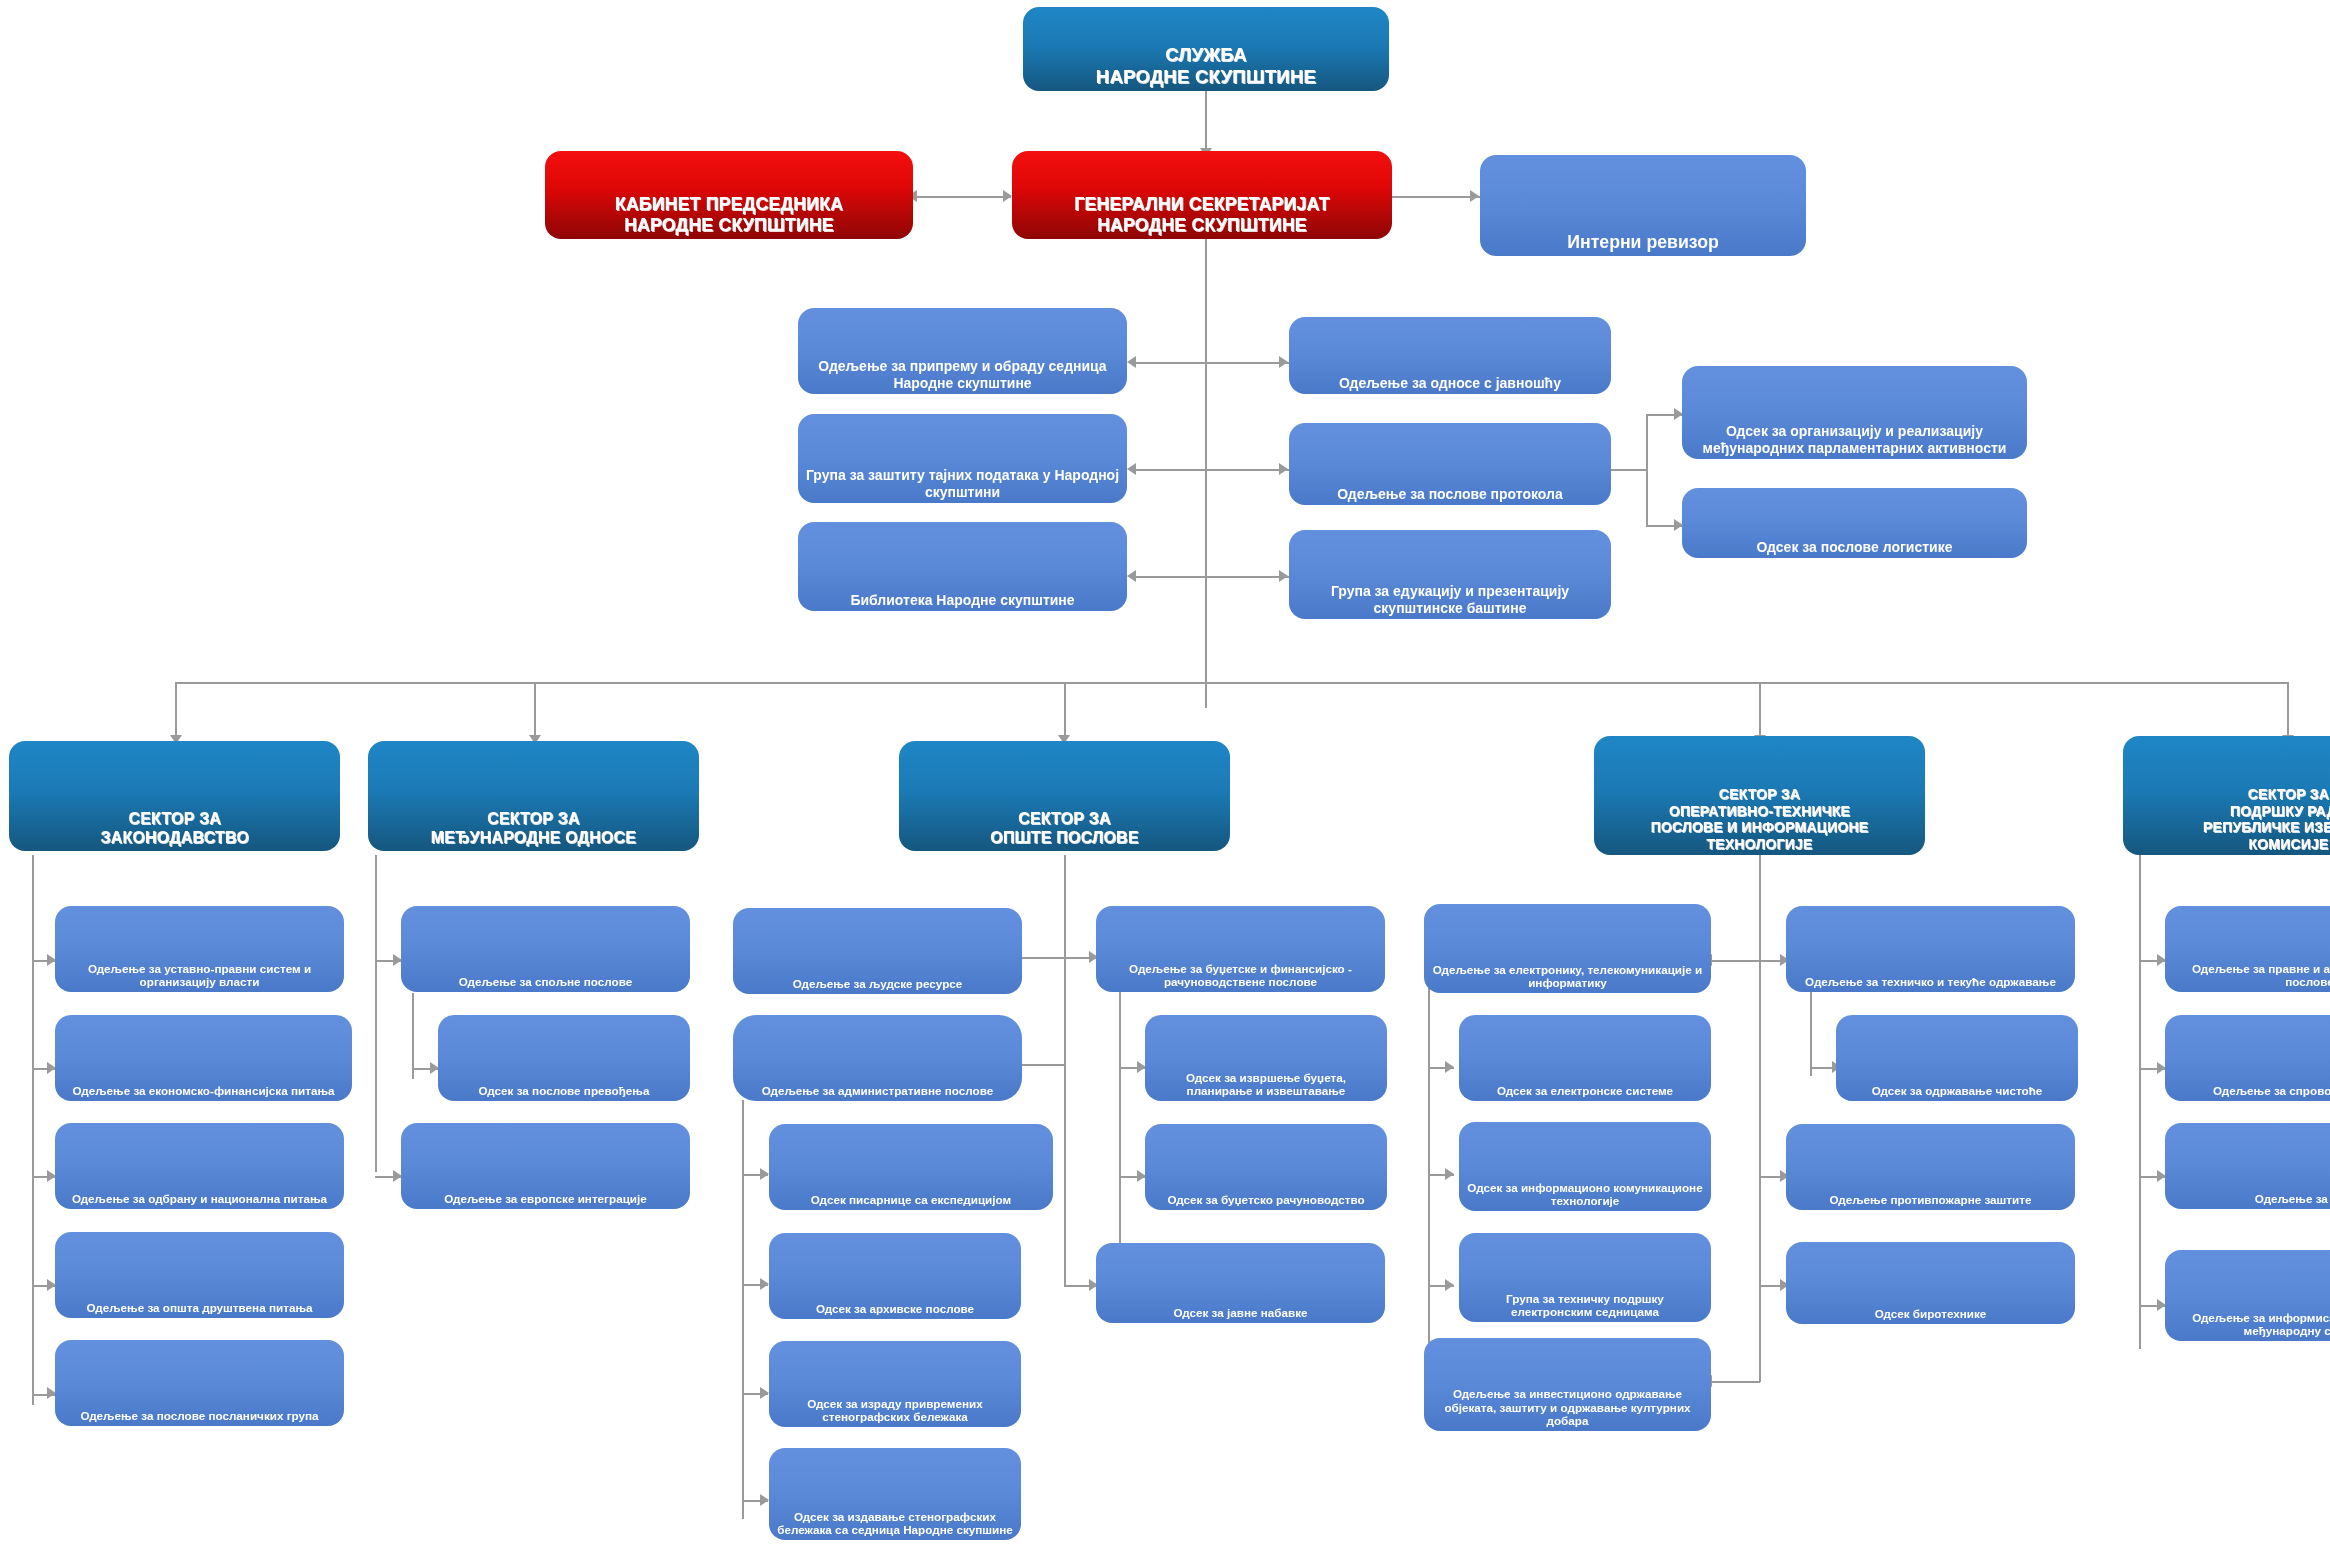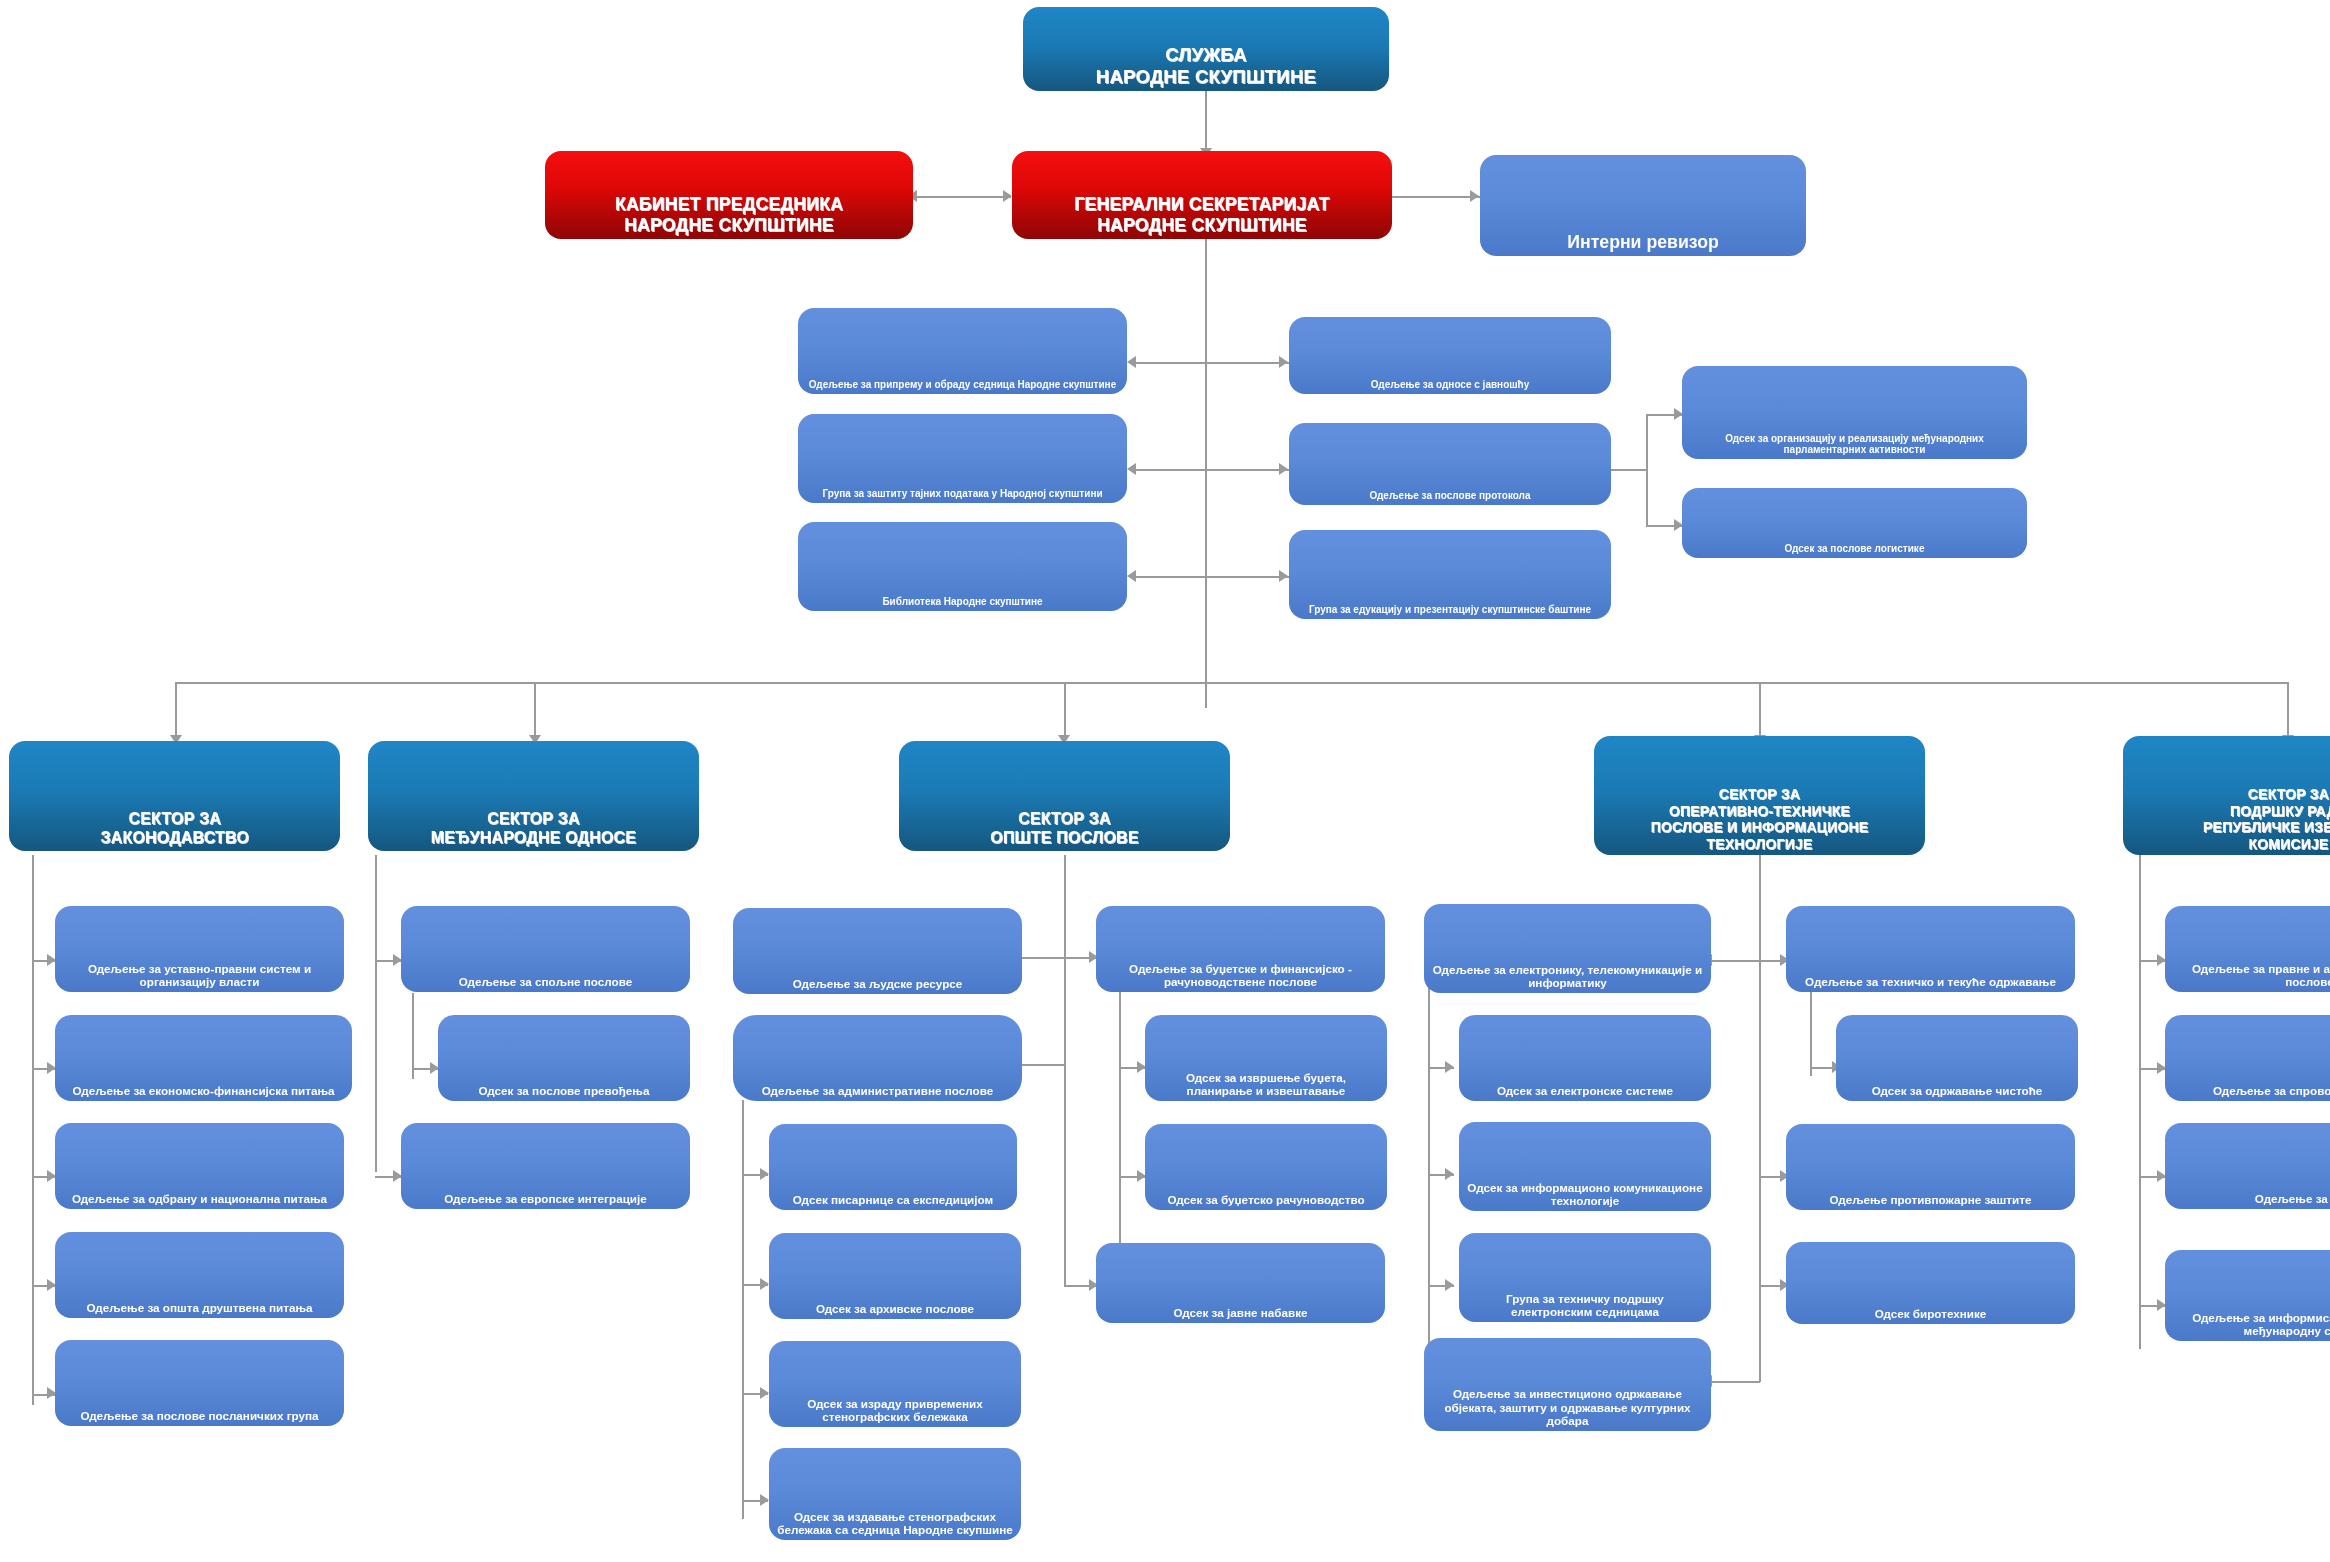--- a/index.html
+++ b/index.html
@@ -17,21 +17,21 @@
   .red{background:linear-gradient(180deg,#f40f0f 0%,#e00707 40%,#8e0505 100%);
         font-weight:700;letter-spacing:0.2px;
         text-shadow:0.9px 0.9px 0 rgba(255,255,255,.85), -0.5px -0.5px 0 rgba(120,120,120,.45);}
   .blue{background:linear-gradient(180deg,#6390de 0%,#5b8ad9 45%,#4a79c9 100%);
         font-weight:700;}
 
   
   .lvl1{font-size:18.6px;}
   .lvl2{font-size:17.7px;}
   .sector{font-size:16px;}
-  .deptS{font-size:10px;}
+  .deptS{font-size:14px;}
   .deptXS{font-size:11.7px;}
 
   
   .teal,.red{ -webkit-font-smoothing:antialiased; }
 
   
   .ln{position:absolute;background:#9a9a9a;}
   .h{height:1.9px;}
   .v{width:1.9px;}
   .arrow{position:absolute;width:0;height:0;}
@@ -274,21 +274,21 @@
   <div class="node blue deptXS" style="left:401px;top:1123px;width:289px;height:86px;">
     <span>Одељење за европске интеграције</span>
   </div>
 
   <div class="node blue deptXS" style="left:733px;top:908px;width:289px;height:86px;">
     <span>Одељење за људске ресурсе</span>
   </div>
   <div class="node blue deptXS" style="left:733px;top:1015px;width:289px;height:86px;border-radius:23px;">
     <span>Одељење за административне послове</span>
   </div>
-  <div class="node blue deptXS" style="left:769px;top:1124px;width:248px;height:86px;">
+  <div class="node blue deptXS" style="left:769px;top:1124px;width:284px;height:86px;">
     <span>Одсек писарнице са експедицијом</span>
   </div>
   <div class="node blue deptXS" style="left:769px;top:1233px;width:252px;height:86px;">
     <span>Одсек за архивске послове</span>
   </div>
   <div class="node blue deptXS" style="left:769px;top:1341px;width:252px;height:86px;">
     <span>Одсек за израду привремених стенографских бележака</span>
   </div>
   <div class="node blue deptXS" style="left:769px;top:1448px;width:252px;height:92px;">
     <span>Одсек за издавање стенографских бележака са седница Народне скупшине</span>

